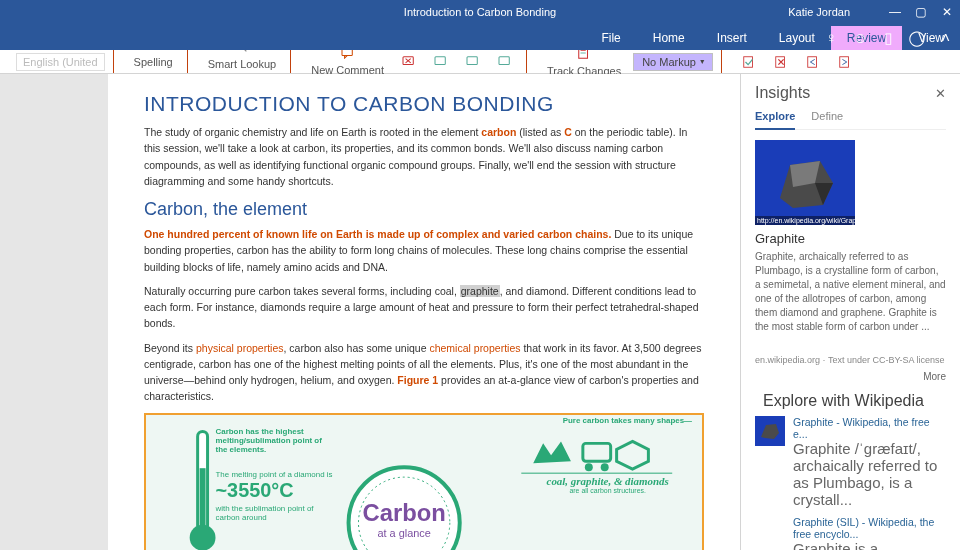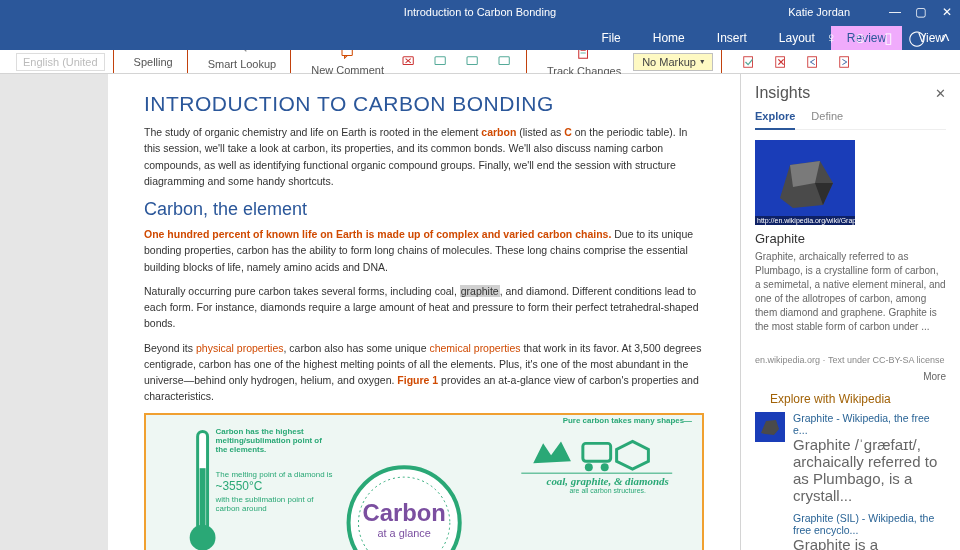--- a/index.html
+++ b/index.html
@@ -12,21 +12,21 @@
   .ribbon-tabs { height: 26px; background: #2b579a; display: flex; align-items: flex-end; padding-left: 12px; gap: 0; position: relative; justify-content: flex-end; }
   .ribbon-tab { color: #fff; font-size: 12px; padding: 5px 16px 5px; cursor: pointer; }
   .ribbon-tab.active { background: #f0abfc; color: #2b579a; }
   .ribbon-right { position: absolute; right: 10px; bottom: 3px; display: flex; gap: 16px; color: #fff; font-size: 15px; }
   .ribbon-area { height: 24px; background: #fff; border-bottom: 1px solid #d4d4d4; display: flex; align-items: center; padding: 0 8px; gap: 6px; font-size: 11px; color: #444; }
   .tool-group { display: flex; align-items: center; gap: 6px; padding: 0 8px; border-right: 1px solid #c2410c; height: 100%; }
   .tool-group:last-child { border-right: none; }
   .tool-btn { display: flex; align-items: center; gap: 5px; padding: 2px 6px; cursor: pointer; color: #555; flex-direction: column; }
   .tool-btn svg, .icon svg { display: block; }
   .disabled { color: #bbb; border: 1px solid #ddd; padding: 2px 6px; }
-  .dropdown { border: 1px solid #c0c0c0; padding: 2px 8px; font-size: 11px; background: #fef9c3; min-width: 80px; display: flex; justify-content: space-between; align-items: center; }
+  .dropdown { border: 1px solid #c0c0c0; padding: 2px 8px; font-size: 11px; background: #c4b5fd; min-width: 80px; display: flex; justify-content: space-between; align-items: center; }
   .workspace { display: flex; height: calc(550px - 24px - 26px - 24px); }
   .gutter { width: 108px; background: #e6e6e6; }
   .doc { flex: 0 0 632px; background: #fff; padding: 18px 36px 0; overflow: hidden; position: relative; }
   .doc h1 { color: #2b579a; font-weight: 300; font-size: 21px; letter-spacing: 0.5px; margin-bottom: 8px; }
   .doc h2 { color: #2b579a; font-weight: 300; font-size: 18px; margin: 10px 0 6px; }
   .doc p { font-size: 10.5px; line-height: 1.55; color: #333; margin-bottom: 8px; }
   .orange { color: #d04a02; font-weight: bold; }
   .orange-reg { color: #d04a02; }
   .highlight { background: #d0d0d0; padding: 0 1px; }
   .infographic { border: 2px solid #f0a030; margin-top: 6px; background: #eef7f3; height: 164px; display:flex; align-items:center; justify-content:center; position:relative; overflow:hidden;}
@@ -35,21 +35,21 @@
   .insights-head h3 { font-weight: 300; font-size: 16px; color: #555; }
   .ins-tabs { display:flex; gap: 16px; border-bottom: 1px solid #eee; margin-bottom: 10px; font-size: 11px;}
   .ins-tab { padding-bottom: 6px; color: #888; cursor:pointer;}
   .ins-tab.active { color: #2b579a; font-weight: bold; border-bottom: 2px solid #2b579a; margin-bottom:-1px;}
   .ins-img { width: 100px; height: 85px; background: #1a3db8; display:flex; align-items:center; justify-content:center; margin-bottom: 4px; position:relative;}
   .ins-img-cap { position:absolute; bottom:0; left:0; right:0; background: rgba(0,0,0,0.45); color:#fff; font-size:7px; padding:1px 2px; }
   .ins-title { font-size: 13px; color: #333; margin: 6px 0 4px; }
   .ins-desc { font-size: 10px; color: #666; line-height: 1.4; }
   .ins-src { font-size: 9px; color: #888; margin-top: 21px; }
   .more { text-align: right; font-size: 10px; color: #666; margin: 6px 0; }
-  .ins-sec-title { font-size: 12px; color: #a16207; margin: 10px 15px 6px; }
+  .ins-sec-title { font-size: 16px; color: #404040; margin: 10px 8px 6px; }
   .wiki-item { display:flex; gap:8px; margin-bottom:8px; }
   .wiki-thumb { width:30px; height:30px; background:#1a3db8; flex-shrink:0; display:flex; align-items:center; justify-content:center;}
   .wiki-link { color:#2a6496; font-size:10.5px; }
   .wiki-sub { font-size:15px; color:#666; }
   .caret::after { content:"▾"; font-size:8px; margin-left:3px; color:#888;}
 </style>
 </head>
 <body>
 
 <div class="titlebar">
@@ -206,21 +206,21 @@
           <circle cx="56" cy="34" r="4"></circle>
             <circle cx="72" cy="34" r="4"></circle>
           <path d="M100 8 L116 16 L116 28 L100 36 L84 28 L84 16 Z" fill="none" stroke="#2aa876" stroke-width="3"></path>
         </g>
         <line x1="378" y1="60" x2="530" y2="60" stroke="#2aa876" stroke-width="1"></line>
 
         <foreignObject x="70" y="14" width="120" height="140">
           <div xmlns="http://www.w3.org/1999/xhtml" style="font-size:8px;color:#2aa876;font-family:Segoe UI;">
             <div style="font-weight:bold;margin-bottom:16px;">Carbon has the highest melting/sublimation point of the elements.</div>
             <div>The melting point of a diamond is</div>
-            <div style="font-size:12px;font-weight:normal;color:#2aa876;">~3550°C</div>
+            <div style="font-size:20px;font-weight:bold;color:#2aa876;">~3550°C</div>
             <div style="margin-top:2px;">with the sublimation point of carbon around</div>
           </div>
         </foreignObject>
         <foreignObject x="10" y="146" width="180" height="16">
           
         </foreignObject>
 
         <foreignObject x="380" y="2" width="170" height="16">
           <div xmlns="http://www.w3.org/1999/xhtml" style="font-size:8px;color:#2aa876;font-weight:bold;text-align:right;">Pure carbon takes many shapes—</div>
         </foreignObject>

